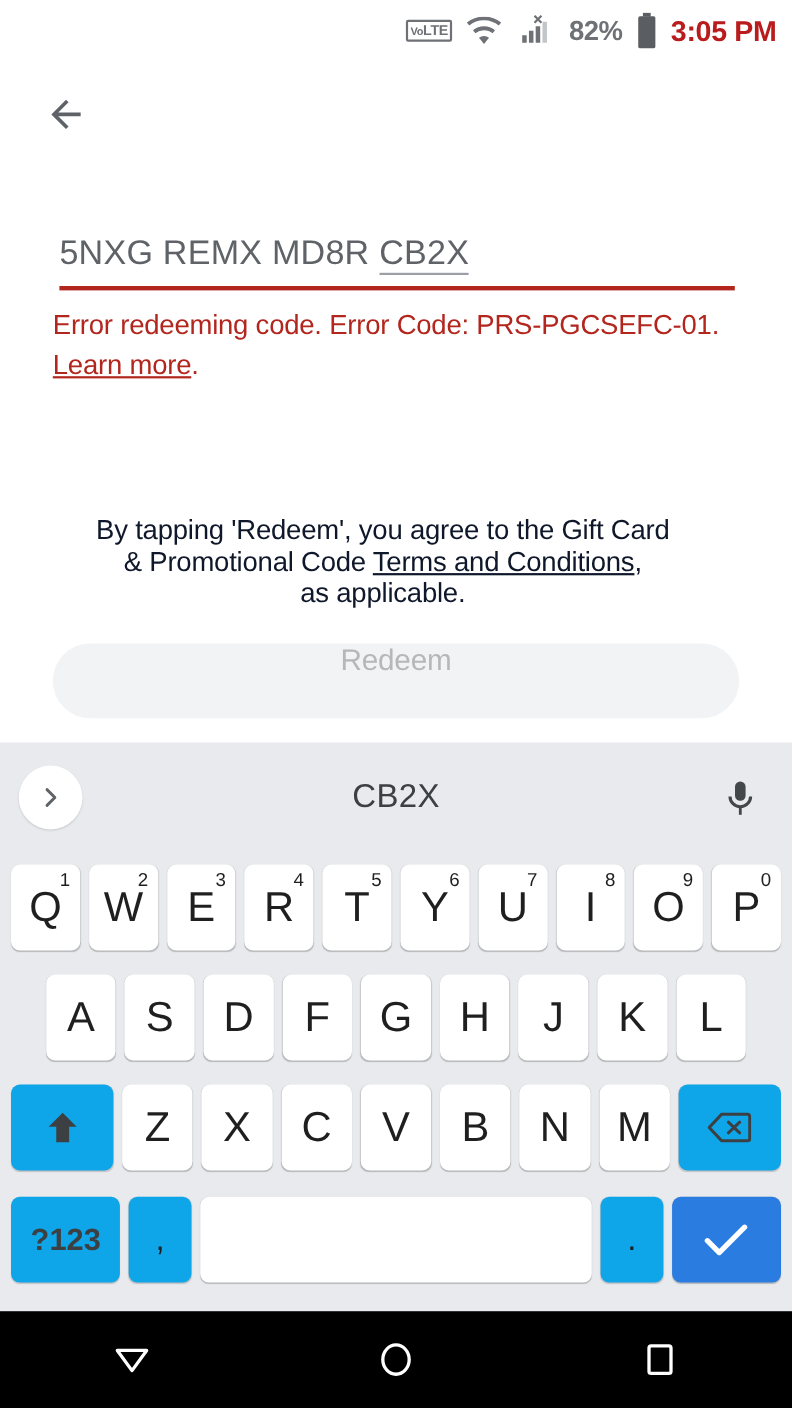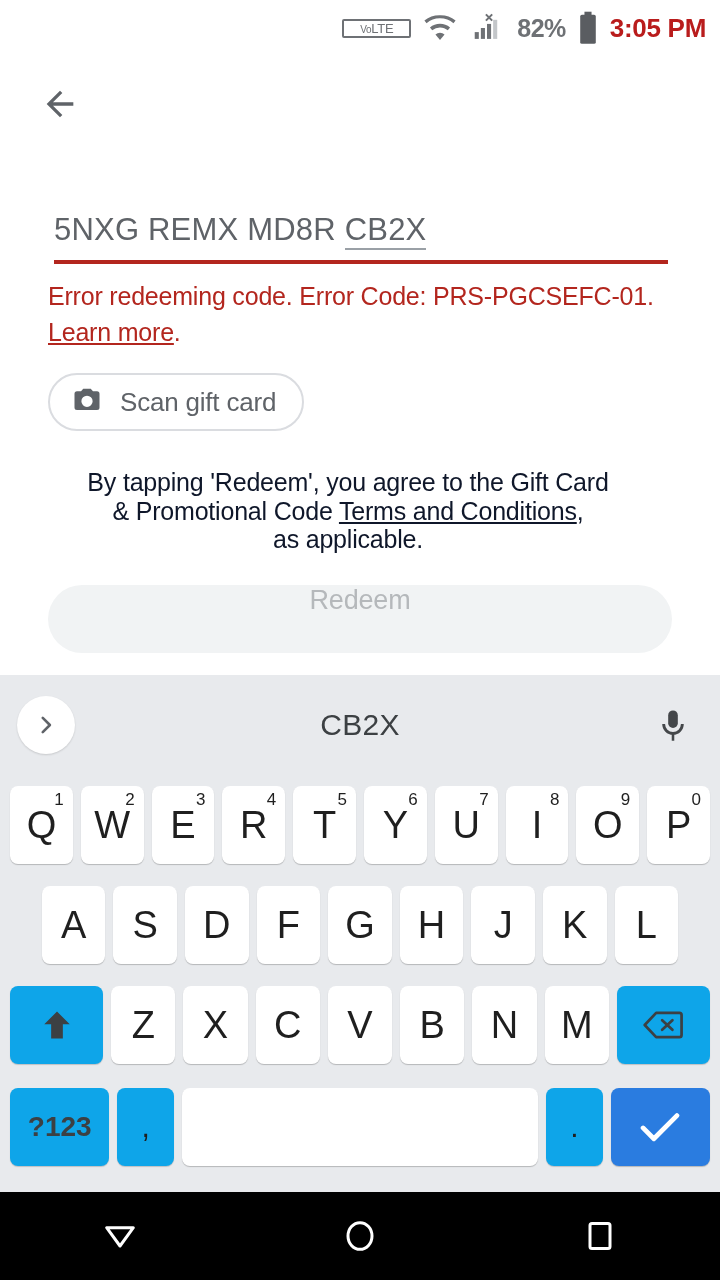--- a/index.html
+++ b/index.html
@@ -32,23 +32,23 @@
     padding-right: 14px;
     box-sizing: border-box;
     background: #ffffff;
   }
   .sb-item { display: flex; align-items: center; margin-left: 12px; }
   .volte {
     border: 2px solid #6e7175;
     border-radius: 2px;
     color: #6e7175;
     font-size: 13px;
-    font-weight: normal;
+    font-weight: bold;
     line-height: 1;
-    padding: 1px 16px;
+    padding: 1px 2px;
     letter-spacing: -0.3px;
   }
   .volte .lo { font-size: 10px; }
   .sb-pct {
     color: #6e7175;
     font-size: 25px;
     font-weight: bold;
     letter-spacing: -0.5px;
   }
   .sb-time {
@@ -333,28 +333,20 @@
   </div>
 
 
   <div class="code-field">
     <div class="code-text"><span>5NXG REMX MD8R </span><span class="spellcheck">CB2X</span></div>
     <div class="code-underline"></div>
   </div>
 
   <div class="error-block"><span>Error redeeming code. Error Code: PRS-PGCSEFC-01.</span> <span class="lm">Learn more</span><span>.</span></div>
 
-  <div class="scan-btn">
-    <span>
-      <svg width="30" height="30" viewBox="0 0 24 24">
-        <path d="M9 3L7.2 5H4a2 2 0 0 0-2 2v11a2 2 0 0 0 2 2h16a2 2 0 0 0 2-2V7a2 2 0 0 0-2-2h-3.2L15 3H9zm3 5.5a4.5 4.5 0 1 1 0 9 4.5 4.5 0 0 1 0-9z" fill="#5f6368"></path>
-      </svg>
-    </span>
-    <span class="scan-label">Scan gift card</span>
-  </div>
 
   <div class="terms">
     <div>By tapping 'Redeem', you agree to the Gift Card</div>
     <div><span>&amp; Promotional Code </span><span class="tc">Terms and Conditions</span><span>,</span></div>
     <div>as applicable.</div>
   </div>
 
   <div class="redeem-btn">
     <span>Redeem</span>
   </div>

